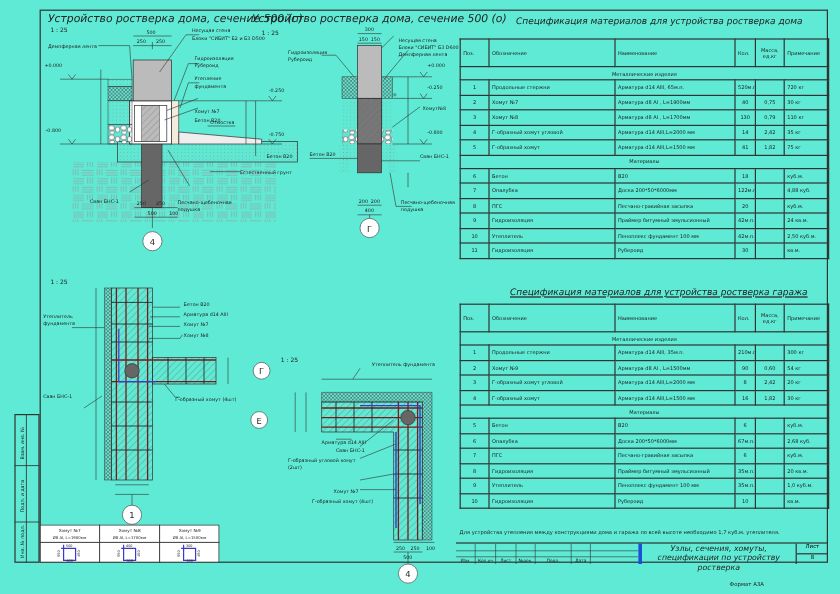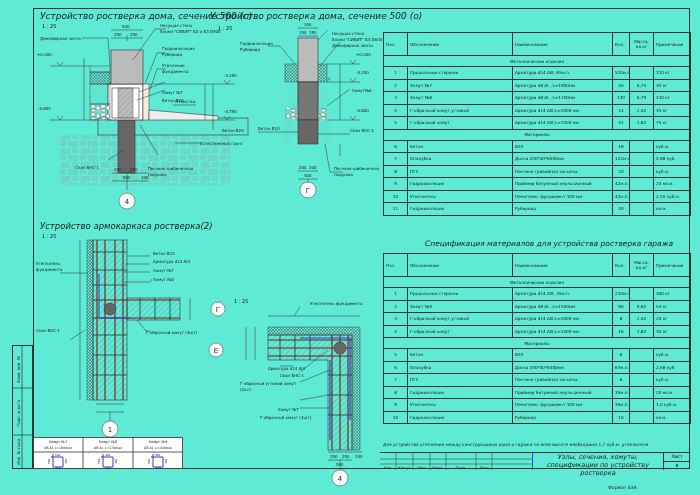--- a/index.html
+++ b/index.html
@@ -9,37 +9,36 @@
   svg text{font-family:"DejaVu Sans",sans-serif;fill:#222;}
   .ttl{font-family:"DejaVu Sans",sans-serif;font-style:italic;color:#222;position:absolute;white-space:nowrap;}
   table.spec{position:absolute;border-collapse:collapse;font-family:"DejaVu Sans",sans-serif;font-size:4.2px;color:#222;table-layout:fixed;}
   table.spec td, table.spec th{border:0.6px solid #333;padding:0 2px;height:11.5px;font-weight:normal;white-space:nowrap;overflow:hidden;}
   table.spec th{height:22px;text-align:left;}
   table.spec td.c{text-align:center;}
   table.spec td.sec{text-align:center;height:10px;}
   .note{position:absolute;font-size:4.3px;color:#222;white-space:nowrap;font-family:"DejaVu Sans",sans-serif;}
   .stamp{position:absolute;left:380px;top:435px;width:310px;height:34px;border-top:1px solid #333;}
   .stamp .grid{position:absolute;left:0;top:0;width:152px;height:34px;}
-  .stamp .title{position:absolute;left:152px;top:0;width:132px;height:34px;border-left:1px solid #1d4ed8;border-right:1px solid #333;font-size:7px;font-style:italic;text-align:center;line-height:10px;padding-top:4px;box-sizing:border-box;color:#222;}
+  .stamp .title{position:absolute;left:152px;top:0;width:132px;height:34px;border-left:3px solid #1d4ed8;border-right:1px solid #333;font-size:7px;font-style:italic;text-align:center;line-height:10px;padding-top:4px;box-sizing:border-box;color:#222;}
   .stamp .sheetno{position:absolute;left:284px;top:0;width:26px;height:34px;font-size:4.5px;text-align:center;}
   .format{position:absolute;left:608px;top:485px;font-size:4.5px;color:#222;}
   .sidebox{position:absolute;left:12px;top:345px;width:21px;height:124px;border:1px solid #333;box-sizing:border-box;}
   .stirrups{position:absolute;left:33px;top:437px;width:150px;height:32px;}
 </style>
 </head>
 <body>
 
 <div class="sheet">
   <div class="frame"></div>
 
   <div class="ttl" style="left:40px;top:11px;font-size:9px;">Устройство ростверка дома, сечение 500 (п)</div>
   <div class="ttl" style="left:210px;top:11px;font-size:9px;">Устройство ростверка дома, сечение 500 (о)</div>
   <div class="ttl" style="left:42px;top:23px;font-size:5px;font-style:normal;">1 : 25</div>
   <div class="ttl" style="left:218px;top:25px;font-size:5px;font-style:normal;">1 : 25</div>
-  <div class="ttl" style="left:40px;top:221px;font-size:8.5px;">Устройство армокаркаса ростверка(2)</div>
   <div class="ttl" style="left:42px;top:233px;font-size:5px;font-style:normal;">1 : 25</div>
   <div class="ttl" style="left:234px;top:298px;font-size:5px;font-style:normal;">1 : 25</div>
 
   <svg width="700" height="495" style="position:absolute;left:0;top:0;">
     <defs>
       <pattern id="hatch" width="4" height="4" patternUnits="userSpaceOnUse" patternTransform="rotate(45)">
         <line x1="0" y1="0" x2="0" y2="4" stroke="#666" stroke-width="0.5"></line>
       </pattern>
       <pattern id="dots" width="3" height="3" patternUnits="userSpaceOnUse">
         <circle cx="1" cy="1" r="0.35" fill="#777"></circle>
@@ -342,20 +341,21 @@
     <svg width="21" height="124" style="position:absolute;left:-1px;top:-1px;">
       <line x1="10" y1="0" x2="10" y2="124" stroke="#333" stroke-width="0.7"></line>
       <line x1="0" y1="43" x2="21" y2="43" stroke="#333" stroke-width="0.7"></line>
       <line x1="0" y1="90" x2="21" y2="90" stroke="#333" stroke-width="0.7"></line>
       <text transform="translate(8,38) rotate(-90)" font-size="4">Взам. инв. №</text>
       <text transform="translate(8,82) rotate(-90)" font-size="4">Подп. и дата</text>
       <text transform="translate(8,120) rotate(-90)" font-size="4">Инв. № подл.</text>
     </svg>
   </div>
 
+  <div class="ttl" style="left:430px;top:13px;font-size:7.5px;">Спецификация материалов для устройства ростверка дома</div>
   <table class="spec" id="spec-house" style="left:383px;top:32px;width:307px;">
     <colgroup>
         <col style="width:24px">
         <col style="width:105px">
         <col style="width:100px">
         <col style="width:17px">
         <col style="width:24px">
         <col style="width:37px">
       </colgroup>
     <thead>
@@ -459,21 +459,21 @@
           <td class="c">11</td>
           <td>Гидроизоляция</td>
           <td>Рубероид</td>
           <td class="c">30</td>
           <td class="c"></td>
           <td>кв.м.</td>
         </tr>
       </tbody>
   </table>
 
-  <div class="ttl" style="left:425px;top:239px;font-size:7.5px;">Спецификация материалов для устройства ростверка гаража</div>
+  <div class="ttl" style="left:425px;top:239px;font-size:7.5px;text-decoration:underline;">Спецификация материалов для устройства ростверка гаража</div>
   <table class="spec" id="spec-garage" style="left:383px;top:253px;width:307px;">
     <colgroup>
         <col style="width:24px">
         <col style="width:105px">
         <col style="width:100px">
         <col style="width:17px">
         <col style="width:24px">
         <col style="width:37px">
       </colgroup>
     <thead>

